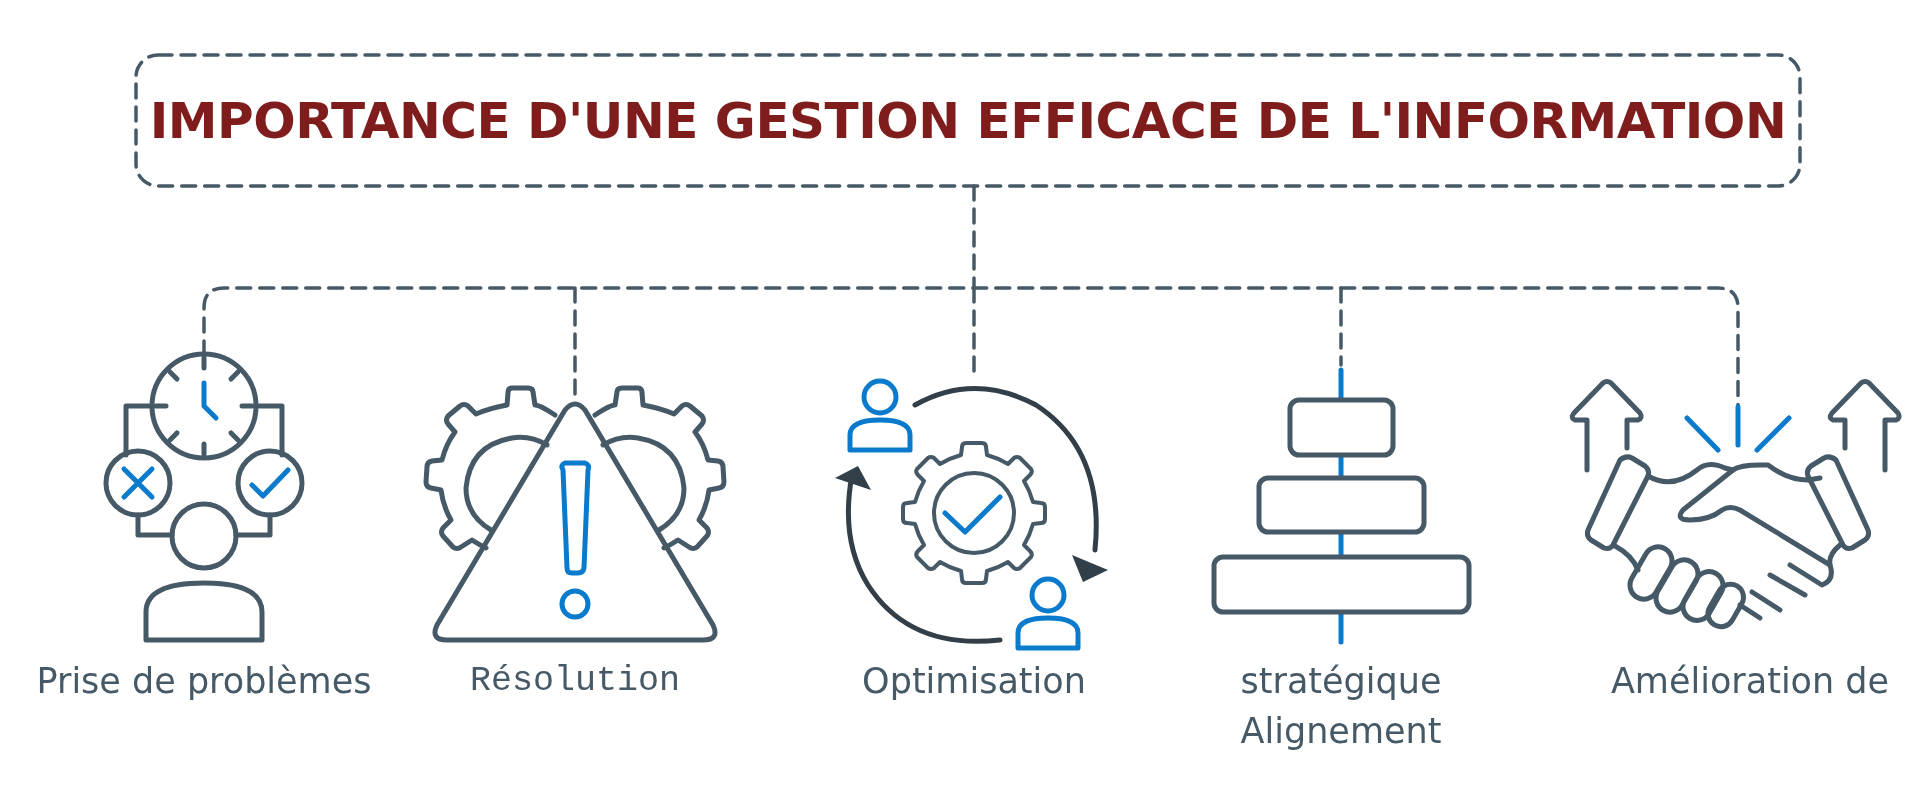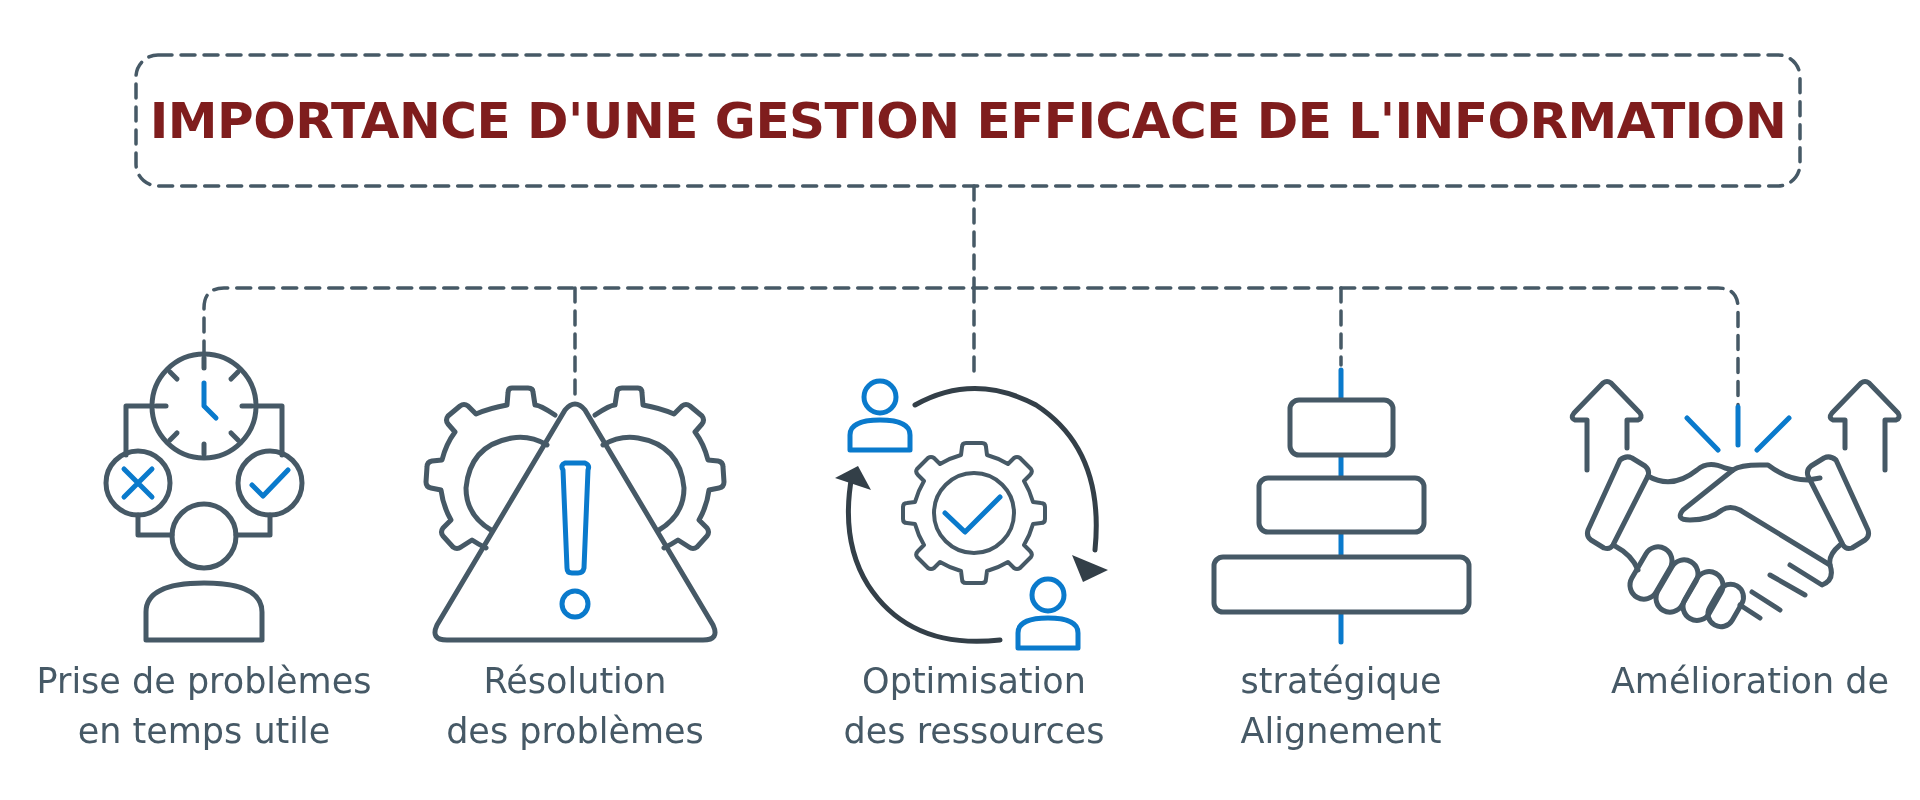--- a/index.html
+++ b/index.html
@@ -106,29 +106,26 @@
     <rect x="1713" y="583" width="26" height="45" rx="13" transform="rotate(30 1726 605)" class="stroke"></rect>
   </g>
 </svg>
 
 <div class="title-box">
   <div class="title">IMPORTANCE D'UNE GESTION EFFICACE DE L'INFORMATION</div>
 </div>
 
 <div class="label" style="left:24px;">
   <span>Prise de problèmes</span>
-  <span>en temps utile</span>
 </div>
-<div class="label" style="left:395px;">
+<div class="label" style="left:395px;font-family:Liberation Mono, monospace;">
   <span>Résolution</span>
-  <span>des problèmes</span>
 </div>
 <div class="label" style="left:794px;">
   <span>Optimisation</span>
-  <span>des ressources</span>
 </div>
 <div class="label" style="left:1161px;">
   <span>stratégique</span>
   <span>Alignement</span>
 </div>
 <div class="label" style="left:1570px;">
   <span>Amélioration de</span>
 </div>
 
 </body></html>

